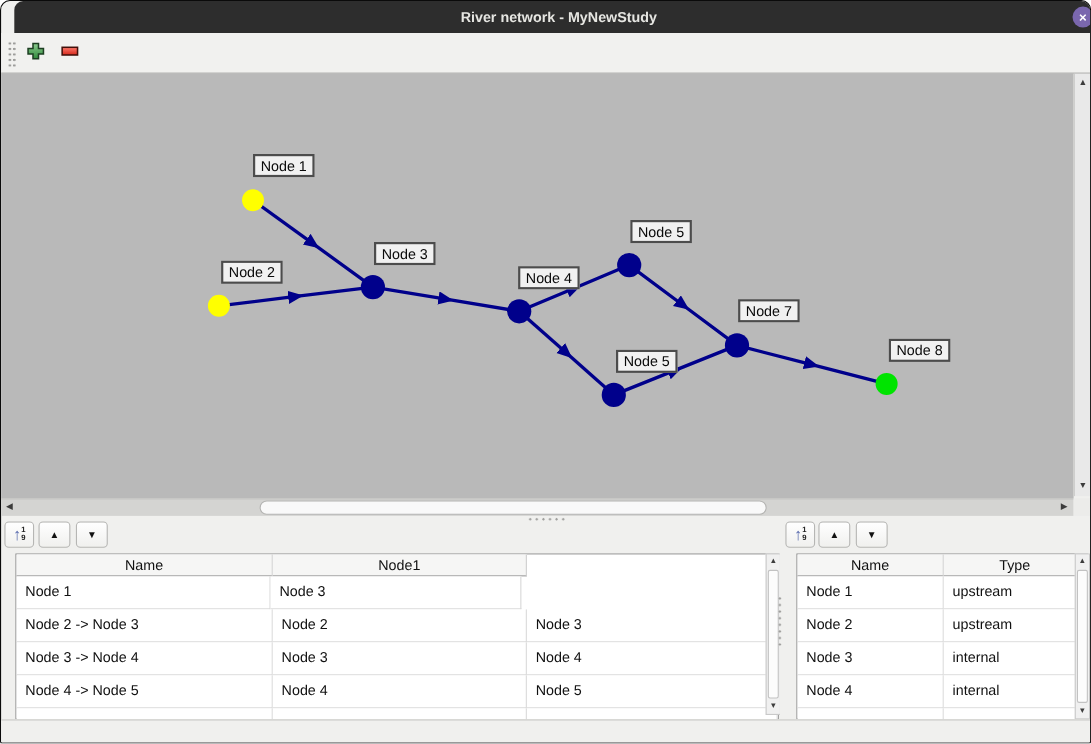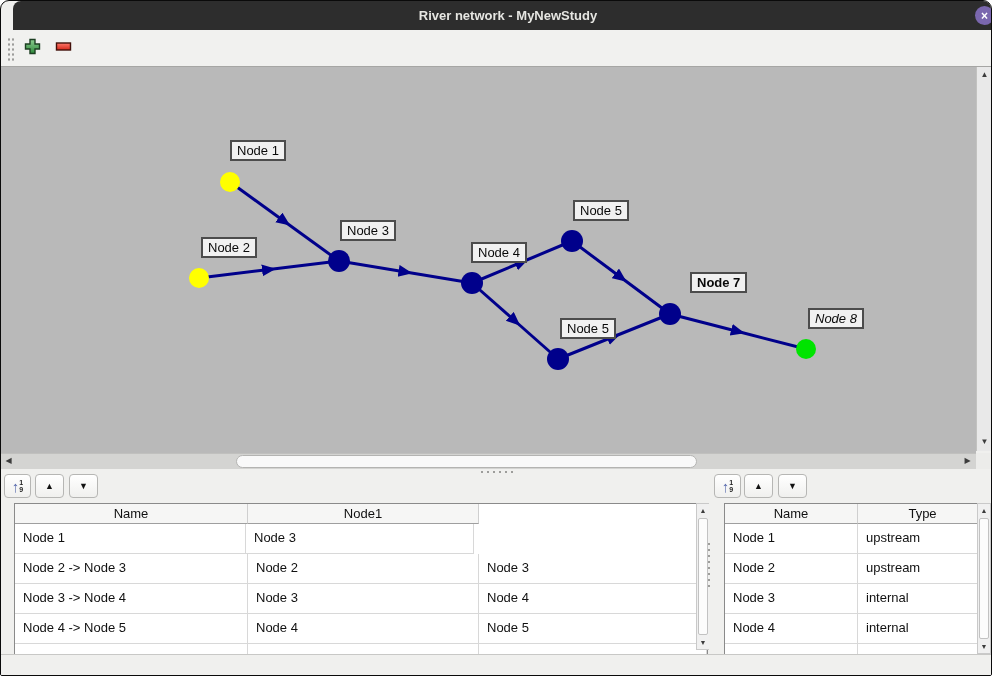--- a/index.html
+++ b/index.html
@@ -133,22 +133,22 @@
           <circle cx="805" cy="282" r="10" fill="#00e400"></circle>
         </g>
     </svg>
     <div id="labels">
         <div class="node-label" style="left: 229px; top: 73px;">Node 1</div>
         <div class="node-label" style="left: 200px; top: 170px;">Node 2</div>
         <div class="node-label" style="left: 339px; top: 153px;">Node 3</div>
         <div class="node-label" style="left: 470px; top: 175px;">Node 4</div>
         <div class="node-label" style="left: 572px; top: 133px;">Node 5</div>
         <div class="node-label" style="left: 559px; top: 251px;">Node 5</div>
-        <div class="node-label" style="left: 689px; top: 205px; font-weight: bold;">Node 7</div>
-        <div class="node-label" style="left: 807px; top: 241px; font-style: italic;">Node 8</div>
+        <div class="node-label" style="left: 670px; top: 205px;">Node 7</div>
+        <div class="node-label" style="left: 807px; top: 241px;">Node 8</div>
       </div>
   </div>
 
   <div class="vscroll">
     <span class="sb-arrow" style="left:0;top:1px;">▲</span>
     <span class="sb-arrow" style="left:0;bottom:1px;">▼</span>
   </div>
 
   <div class="hscroll">
     <span class="sb-arrow" style="left:0;top:0;">◀</span>

